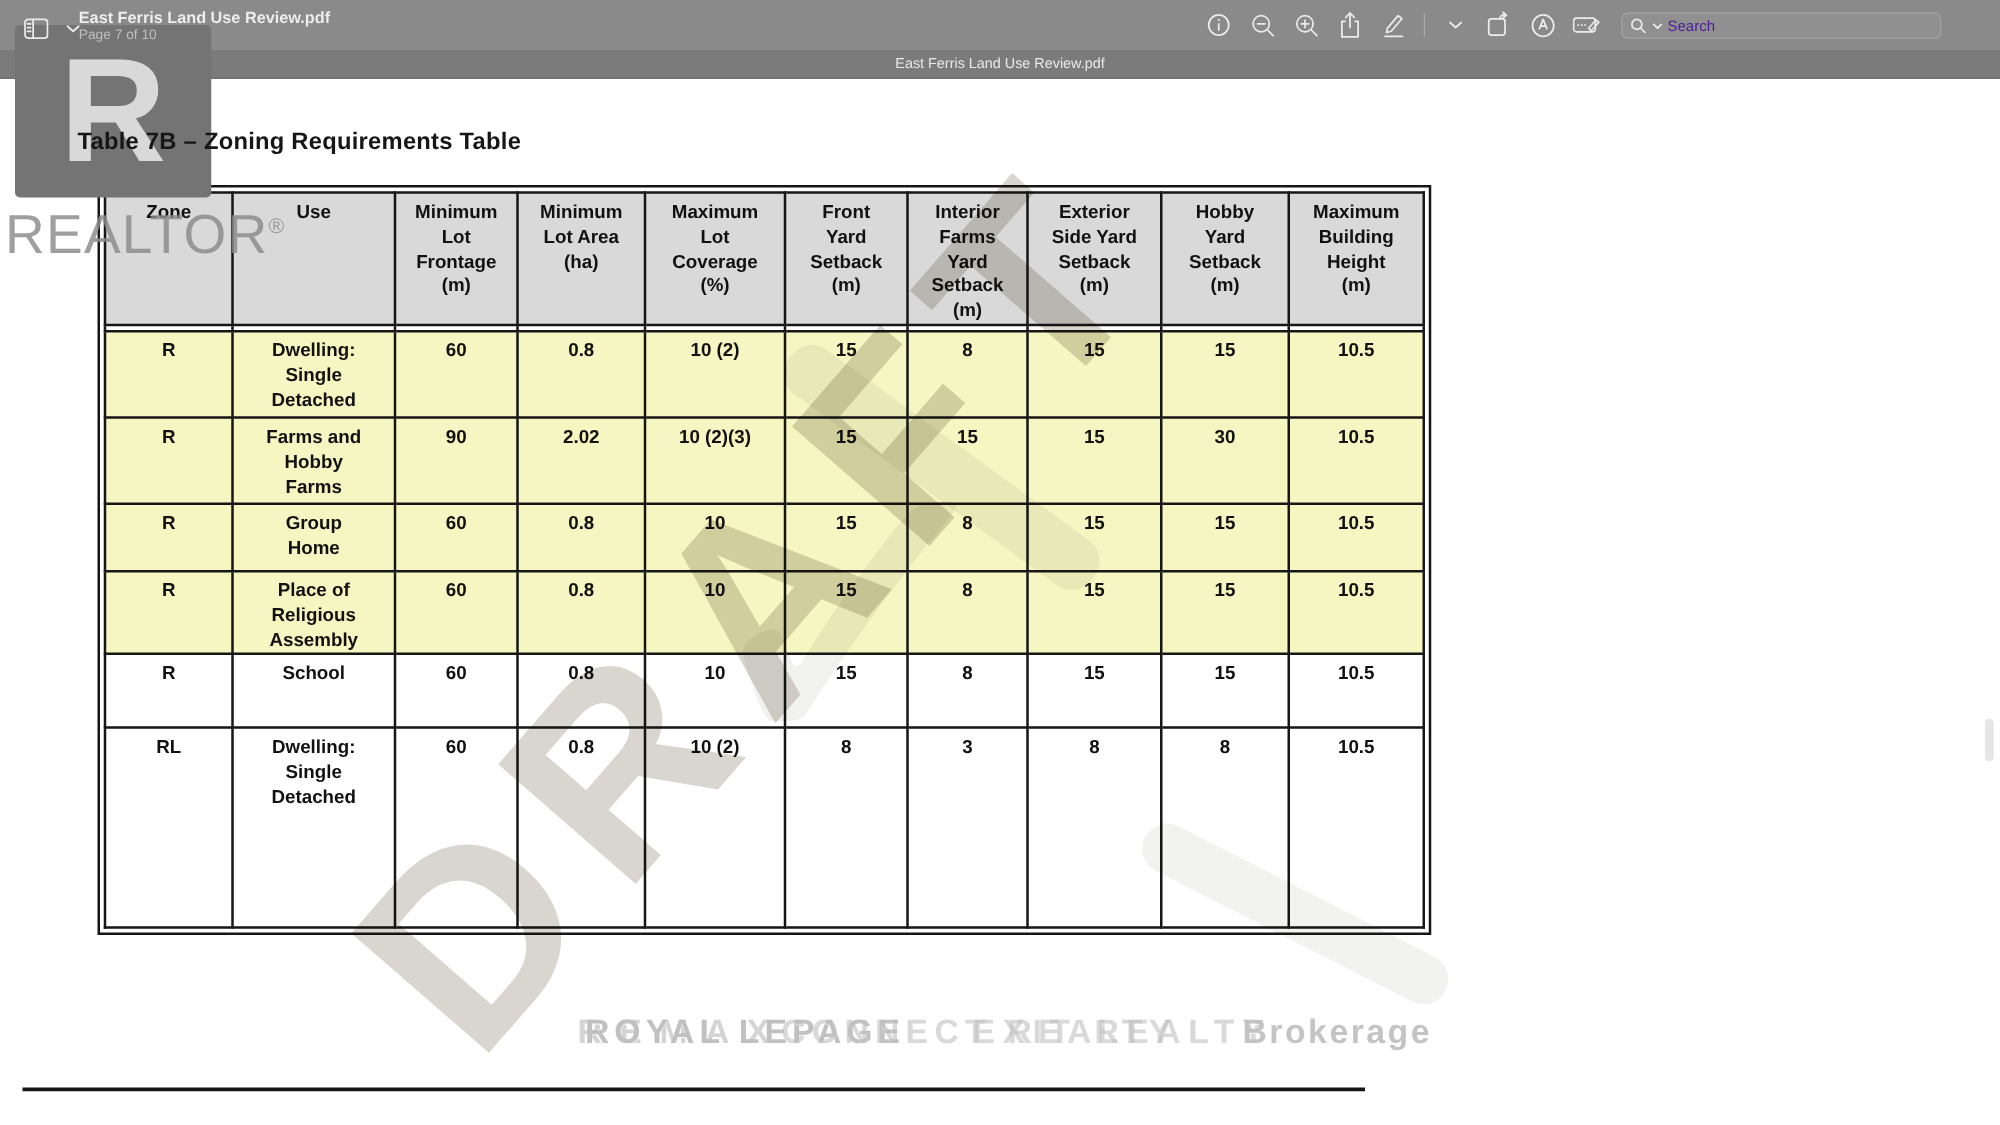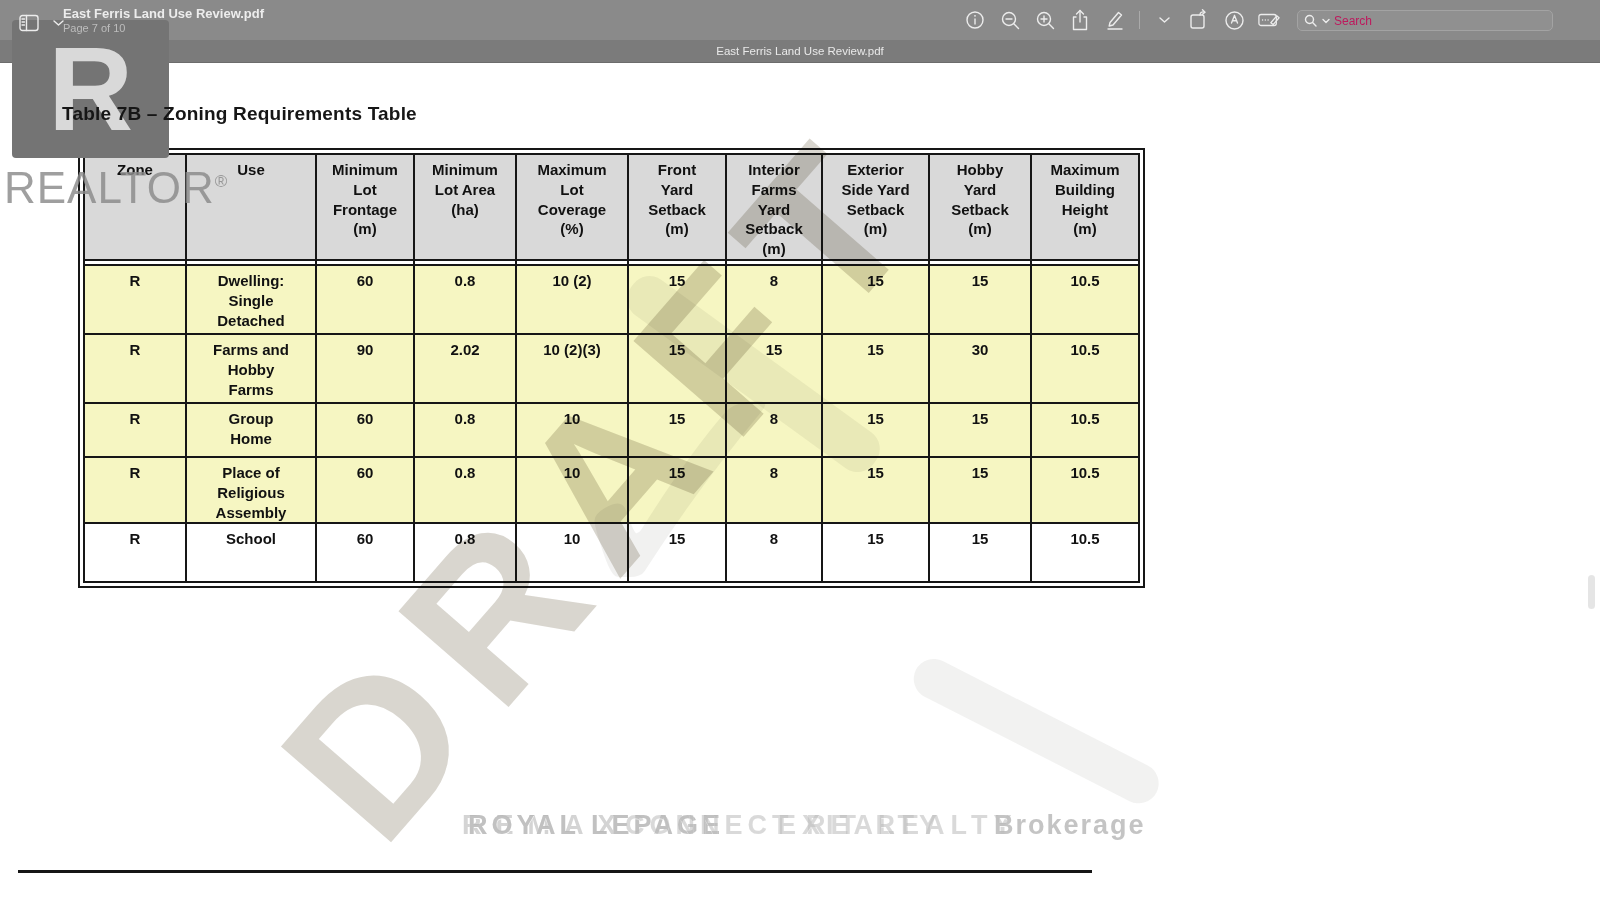--- a/index.html
+++ b/index.html
@@ -23,21 +23,21 @@
   .tb-icons { position:absolute; right:320px; top:8px; z-index:60;
               display:flex; align-items:center; gap:13px; height:24px; }
   .tb-icon { width:22px; height:22px; display:inline-flex; align-items:center;
              justify-content:center; cursor:default; }
   .tb-sep { width:1px; height:18px; background:rgba(255,255,255,0.28); }
 
   .search-field { position:absolute; right:47px; top:10px; z-index:60;
                   width:256px; height:21px; border:1px solid #a3a3a3; border-radius:5px;
                   background:rgba(255,255,255,0.06); display:flex; align-items:center;
                   padding:0 6px; gap:4px; }
-  .search-placeholder { font-size:12px; color:#be185d; }
+  .search-placeholder { font-size:12px; color:#4c1d95; }
 
   
   .page { position:absolute; left:0; top:63px; width:1600px; height:837px; background:#ffffff; }
 
   .heading { position:absolute; left:62px; top:103px; z-index:45;
              font-size:19px; font-weight:bold; color:#161616; letter-spacing:0.2px; }
 
   
   .realtor-logo { position:absolute; left:12px; top:20px; width:157px; height:138px;
                   background:#747474; border-radius:4px; z-index:40;
@@ -333,20 +333,34 @@
       <td>School</td>
       <td>60</td>
       <td>0.8</td>
       <td>10</td>
       <td>15</td>
       <td>8</td>
       <td>15</td>
       <td>15</td>
       <td>10.5</td>
     </tr>
+    <tr style="height:160px">
+      <td>RL</td>
+      <td>Dwelling:
+Single
+Detached</td>
+      <td>60</td>
+      <td>0.8</td>
+      <td>10 (2)</td>
+      <td>8</td>
+      <td>3</td>
+      <td>8</td>
+      <td>8</td>
+      <td>10.5</td>
+    </tr>
   </tbody>
     </table>
 </div>
 
 <div class="swoosh b1"></div>
 <div class="swoosh b2"></div>
 <div class="check-wm">✓</div>
 
 <div class="draft-wm">DRAFT</div>
 

